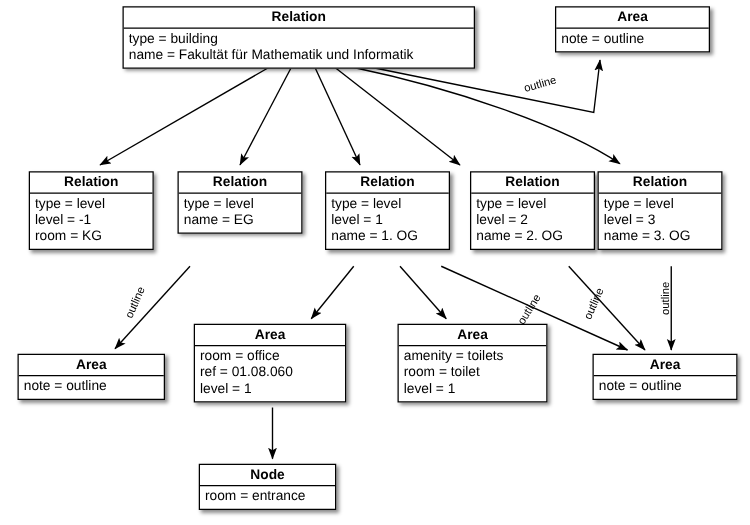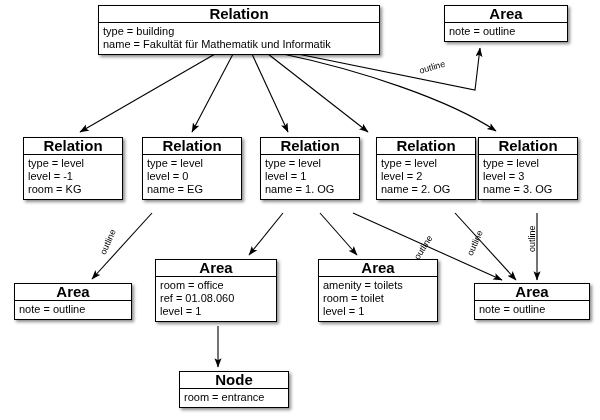--- a/index.html
+++ b/index.html
@@ -26,21 +26,21 @@
   .node {
     position: absolute;
     background: #ffffff;
     border: 1px solid #000000;
     box-shadow: 2px 2px 3px rgba(0,0,0,0.45);
     box-sizing: border-box;
     z-index: 5;
   }
   .node-title {
     font-weight: bold;
-    font-size: 15px;
+    font-size: 11px;
     text-align: center;
     padding: 2px 4px 2px 4px;
     border-bottom: 1px solid #000000;
     line-height: 12px;
     color: #000;
   }
   .node-body {
     padding: 2px 0 3px 4px;
   }
   .attr {
@@ -117,21 +117,20 @@
       <div class="attr">type = level</div>
       <div class="attr">level = -1</div>
       <div class="attr">room = KG</div>
     </div>
   </div>
 
   <div class="node" id="n-level_eg" style="left: 142px; top: 137px; width: 100px;">
     <div class="node-title">Relation</div>
     <div class="node-body">
       <div class="attr">type = level</div>
-      <div class="attr">level = 0</div>
       <div class="attr">name = EG</div>
     </div>
   </div>
 
   <div class="node" id="n-level_1og" style="left: 260px; top: 137px; width: 100px;">
     <div class="node-title">Relation</div>
     <div class="node-body">
       <div class="attr">type = level</div>
       <div class="attr">level = 1</div>
       <div class="attr">name = 1. OG</div>
@@ -181,21 +180,21 @@
     </div>
   </div>
 
   <div class="node" id="n-area_bottom_right" style="left: 474px; top: 283px; width: 116px;">
     <div class="node-title">Area</div>
     <div class="node-body">
       <div class="attr">note = outline</div>
     </div>
   </div>
 
-  <div class="node" id="n-node_entrance" style="left: 159px; top: 371px; width: 110px; margin-left: 20px;">
+  <div class="node" id="n-node_entrance" style="left: 159px; top: 371px; width: 110px;">
     <div class="node-title">Node</div>
     <div class="node-body">
       <div class="attr">room = entrance</div>
     </div>
   </div>
 
   <div class="edge-label" id="el-0" style="left: 418px; top: 66px; transform: rotate(-16deg);">outline</div>
   <div class="edge-label" id="el-1" style="left: 98px; top: 252px; transform: rotate(-66deg);">outline</div>
   <div class="edge-label" id="el-2" style="left: 412px; top: 256px; transform: rotate(-58deg);">outline</div>
   <div class="edge-label" id="el-3" style="left: 465px; top: 253px; transform: rotate(-66deg);">outline</div>

